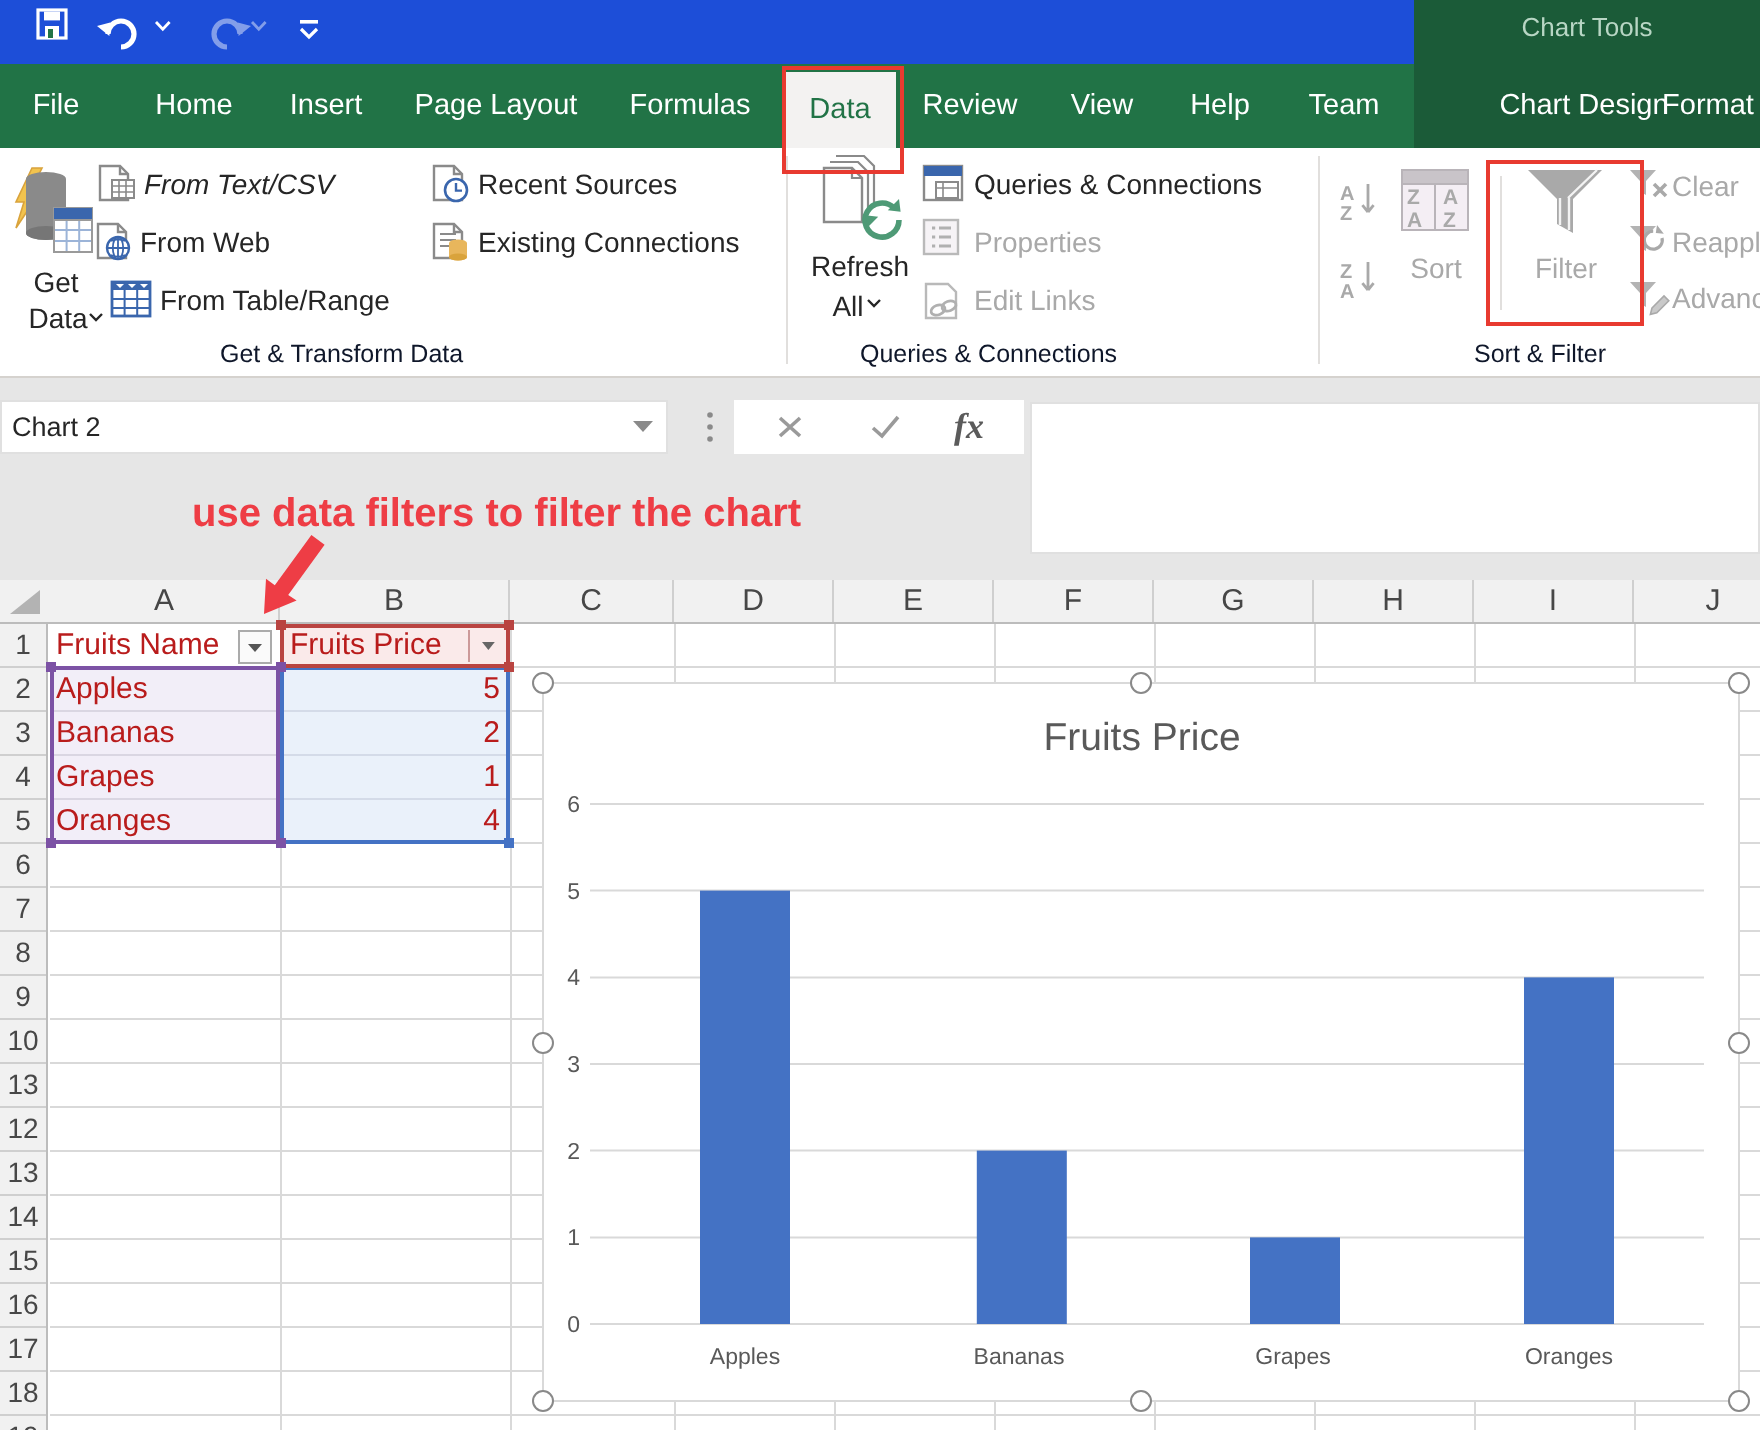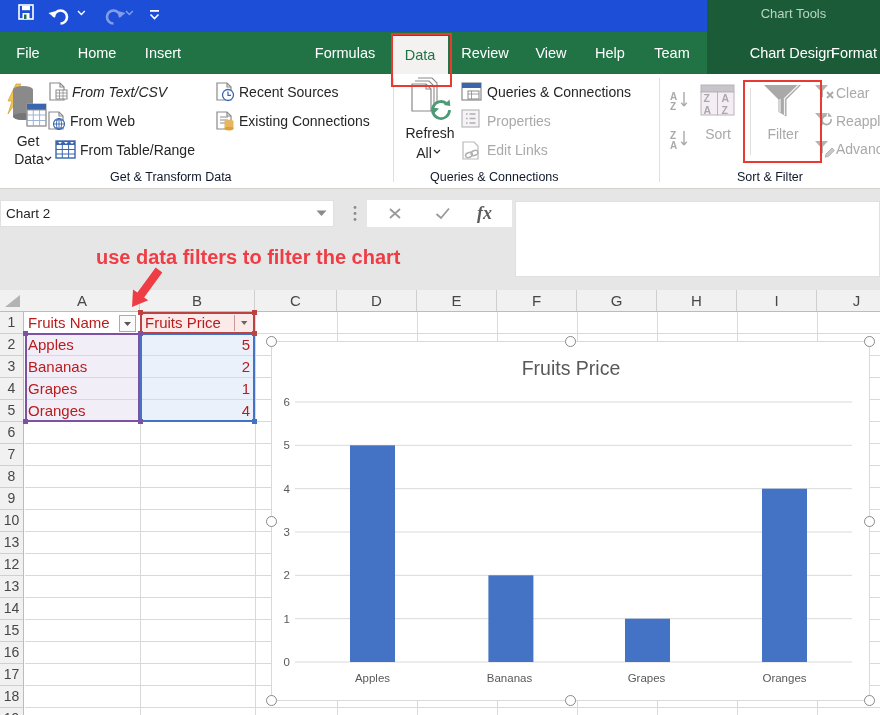--- a/index.html
+++ b/index.html
@@ -70,20 +70,21 @@
     <rect x="138" y="7" width="9" height="1.8" fill="#fff"></rect>
     <path d="M138.5 11.5 l4 4 l4 -4" fill="none" stroke="#fff" stroke-width="1.6"></path>
   </svg>
 </div>
 
 <div class="abs" id="tabrow">
   <div class="abs" id="tabdark"></div>
   <div class="tab" style="left:8px;width:40px;">File</div>
   <div class="tab" style="left:74px;width:46px;">Home</div>
   <div class="tab" style="left:142px;width:42px;">Insert</div>
+  <div class="tab" style="left:205px;width:86px;">Page Layout</div>
   <div class="tab" style="left:312px;width:66px;">Formulas</div>
   <div class="abs" id="datatab">Data</div>
   <div class="tab" style="left:461px;width:48px;">Review</div>
   <div class="tab" style="left:531px;width:40px;">View</div>
   <div class="tab" style="left:592px;width:36px;">Help</div>
   <div class="tab" style="left:650px;width:44px;">Team</div>
   <div class="tab" style="left:746px;width:92px;">Chart Design</div>
   <div class="tab" style="left:827px;width:54px;">Format</div>
 </div>
 

